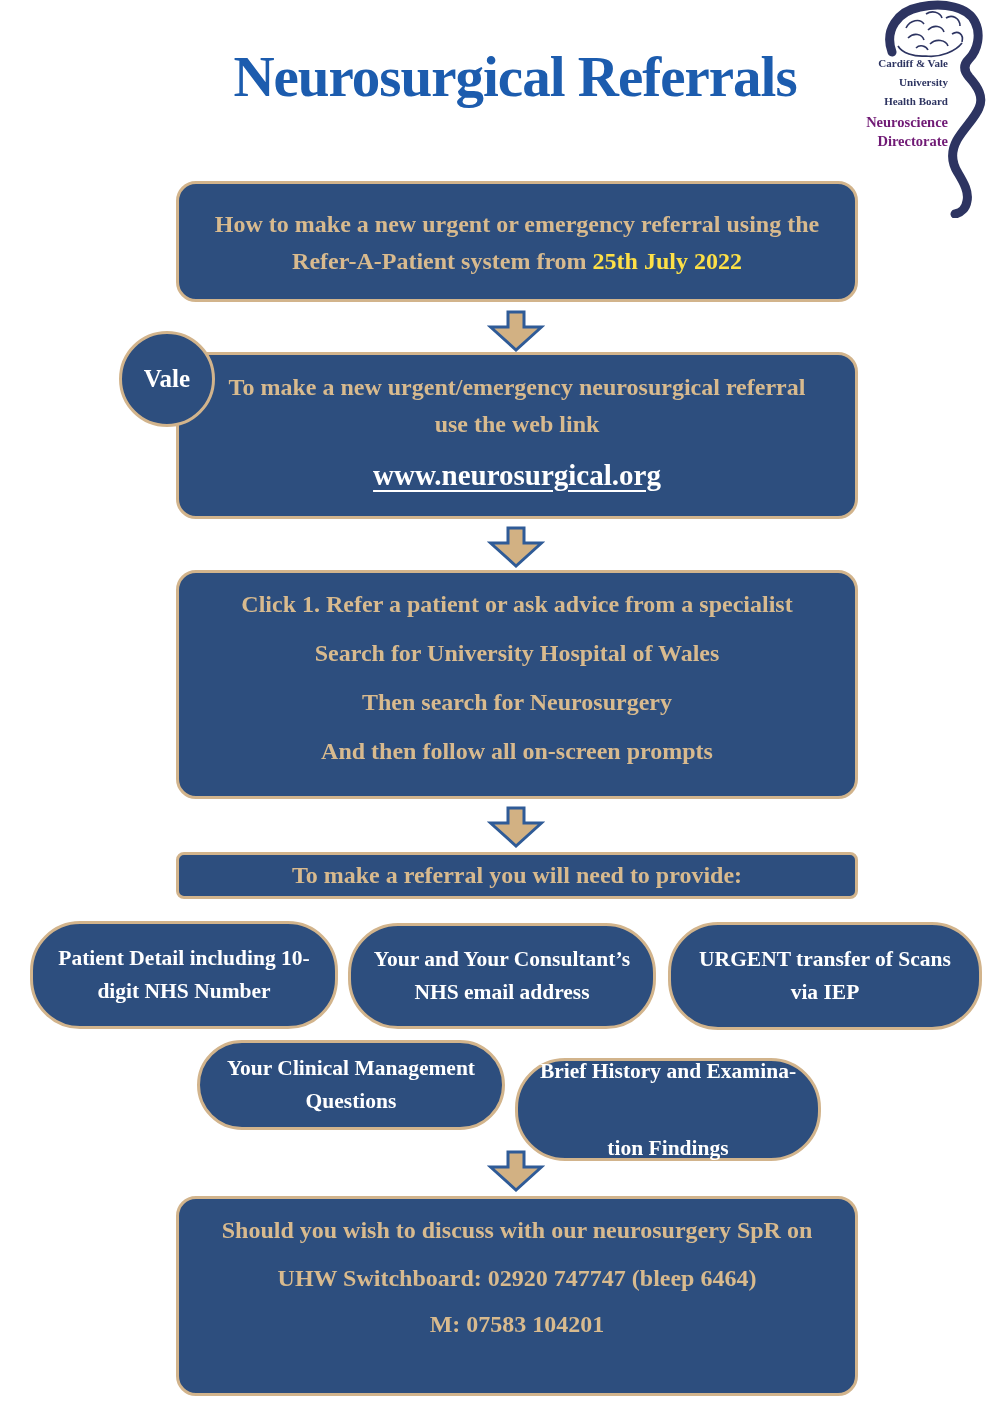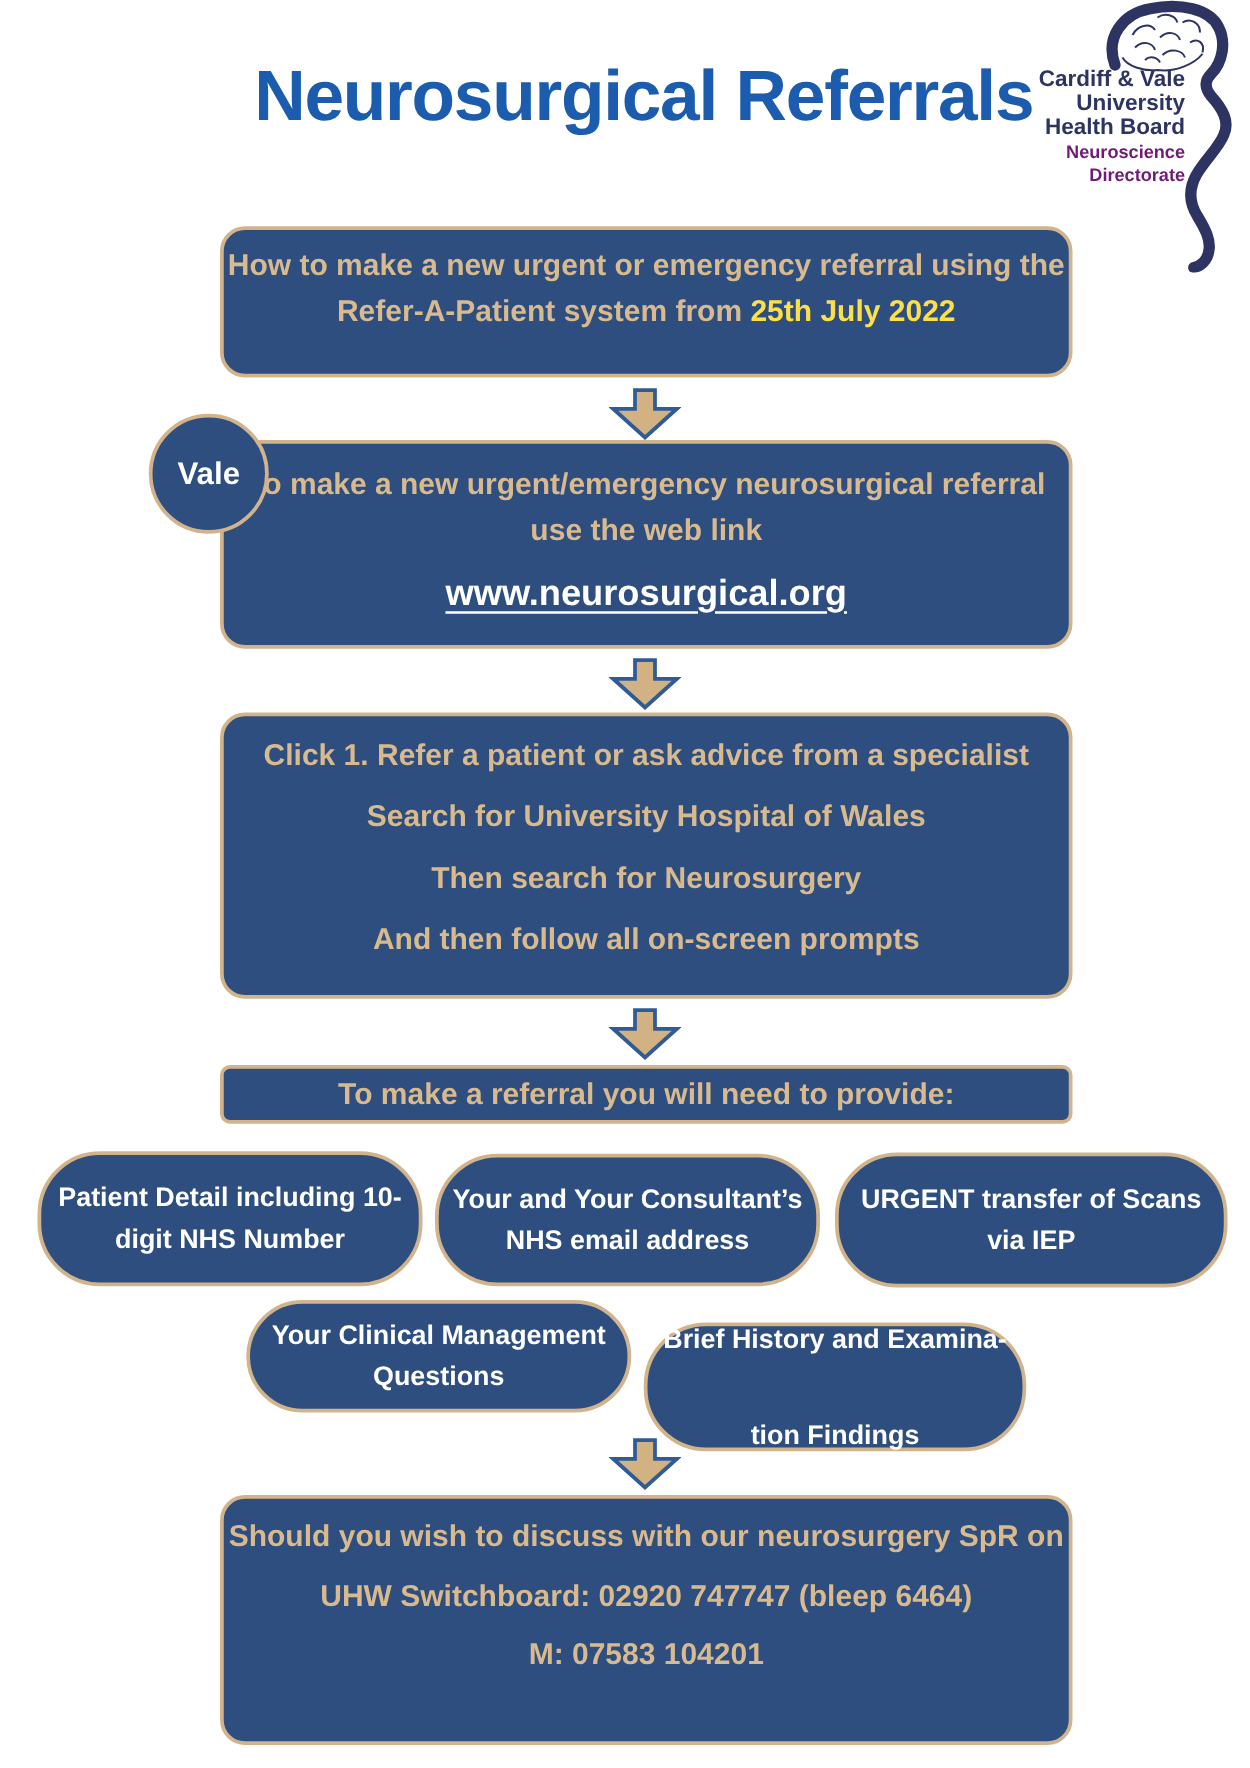--- a/index.html
+++ b/index.html
@@ -1,31 +1,31 @@
 <!DOCTYPE html>
 <html><head>
 <meta charset="utf-8">
 <style>
   html,body{margin:0;padding:0;background:#fff;}
   .page{position:relative;width:1000px;height:1414px;background:#ffffff;overflow:hidden;
-        font-family:Liberation Sans, sans-serif;font-weight:700;}
+        font-family:Liberation Serif, serif;font-weight:700;}
   .title{position:absolute;left:20px;top:46px;width:990px;text-align:center;
          color:#1c5cae;font-size:57px;line-height:62px;letter-spacing:-1px;}
   
   .logo{position:absolute;left:828px;top:0;width:172px;height:218px;}
   .logo svg{position:absolute;left:0;top:0;}
   .logo-org{position:absolute;top:54px;right:52px;text-align:right;color:#2d3461;
-            font-size:18px;line-height:19px;}
+            font-size:11px;line-height:19px;}
   .logo-dept{position:absolute;top:113px;right:52px;text-align:right;color:#701a75;
              font-size:14.5px;line-height:19px;}
   
   .bluebox{position:absolute;left:176px;width:682px;background:#2d4e7e;
            border:3px solid #d2b48c;border-radius:20px;box-sizing:border-box;
            color:#d8ba8e;text-align:center;font-size:24px;}
-  .box-intro{top:181px;height:121px;padding-top:10px;}
+  .box-intro{top:181px;height:121px;padding-top:22px;}
   .box-intro .ln{line-height:37px;}
   .hl{color:#fde047;}
   .box-weblink{top:352px;height:167px;padding-top:14px;}
   .box-weblink .ln{line-height:37px;}
   .weblink{display:block;margin-top:10px;line-height:44px;font-size:29px;color:#ffffff;
            text-decoration:underline;text-underline-offset:5px;}
   .box-steps{top:570px;height:229px;padding-top:7px;}
   .box-steps .ln{line-height:49px;}
   .provide-bar{top:852px;height:47px;border-radius:8px;display:flex;
                align-items:center;justify-content:center;}

